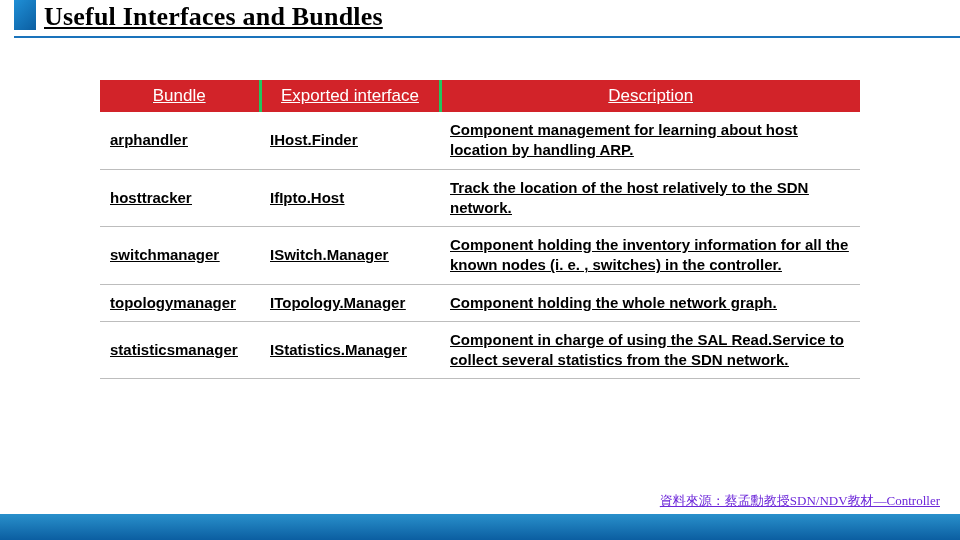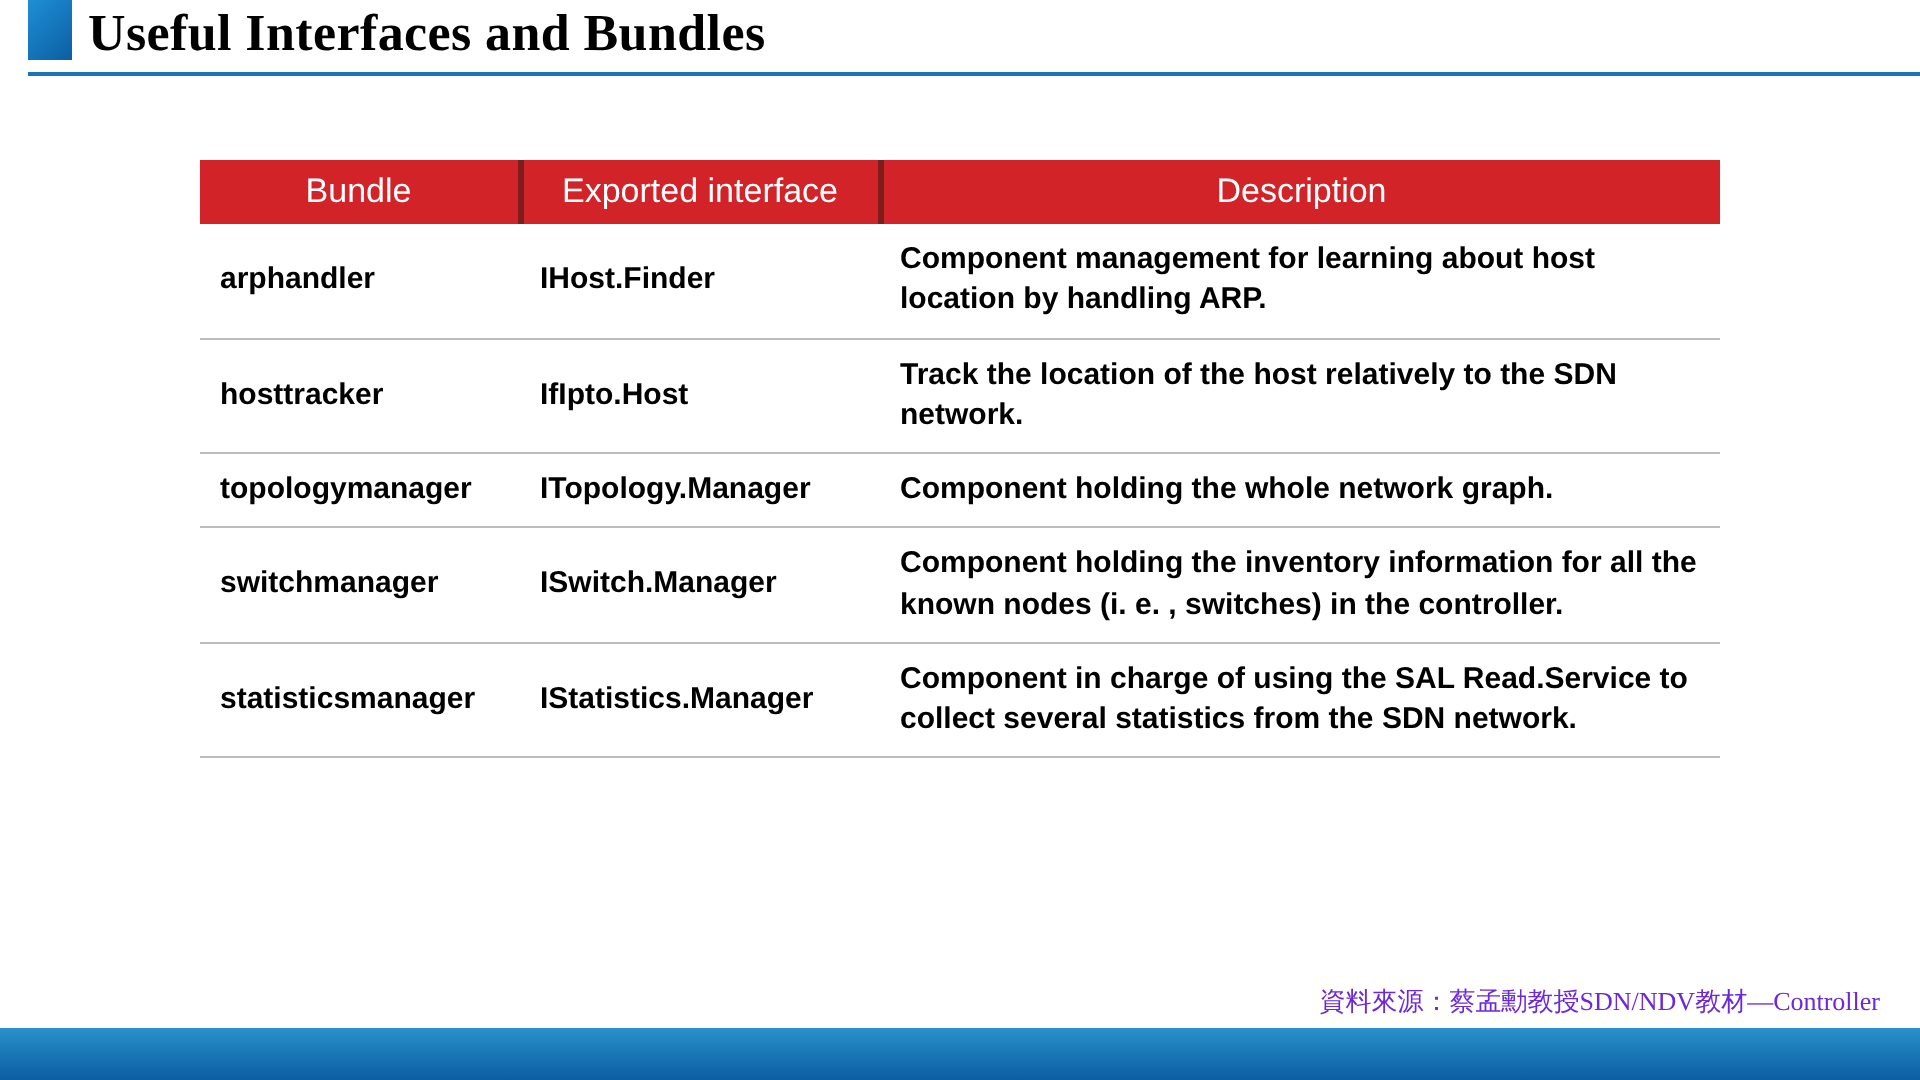--- a/index.html
+++ b/index.html
@@ -1,15 +1,15 @@
 <!DOCTYPE html>
 <html><head>
 <meta charset="utf-8">
 <style>
-  * { margin: 0; padding: 0; box-sizing: border-box; }
+  * { margin: 0; padding: 0; box-sizing: border-box; text-decoration: underline; }
   body {
     width: 960px;
     height: 540px;
     background: #fff;
     font-family: "Times New Roman", Times, serif;
     position: relative;
     overflow: hidden;
   }
   .header {
     position: relative;
@@ -51,21 +51,21 @@
     border-collapse: collapse;
     font-family: Arial, "Helvetica Neue", sans-serif;
   }
   thead th {
     background: #d22329;
     color: #fff;
     font-weight: normal;
     font-size: 17px;
     text-align: center;
     padding: 6px 4px;
-    border-right: 3px solid #7f1d1d;
+    border-right: 3px solid #22c55e;
   }
   thead th:last-child { border-right: none; }
   tbody td {
     font-size: 15px;
     color: #000;
     font-weight: 600;
     padding: 8px 10px;
     border-bottom: 1px solid #bdbdbd;
     vertical-align: middle;
     line-height: 1.35;
@@ -113,28 +113,28 @@
         <td class="col1">arphandler</td>
         <td class="col2">IHost.Finder</td>
         <td>Component management for learning about host location by handling ARP.</td>
       </tr>
       <tr>
         <td class="col1">hosttracker</td>
         <td class="col2">IfIpto.Host</td>
         <td>Track the location of the host relatively to the SDN network.</td>
       </tr>
       <tr>
+        <td class="col1">switchmanager</td>
+        <td class="col2">ISwitch.Manager</td>
+        <td>Component holding the inventory information for all the known nodes (i. e. , switches) in the controller.</td>
+      </tr>
+      <tr>
         <td class="col1">topologymanager</td>
         <td class="col2">ITopology.Manager</td>
         <td>Component holding the whole network graph.</td>
-      </tr>
-      <tr>
-        <td class="col1">switchmanager</td>
-        <td class="col2">ISwitch.Manager</td>
-        <td>Component holding the inventory information for all the known nodes (i. e. , switches) in the controller.</td>
       </tr>
       <tr>
         <td class="col1">statisticsmanager</td>
         <td class="col2">IStatistics.Manager</td>
         <td>Component in charge of using the SAL Read.Service to collect several statistics from the SDN network.</td>
       </tr>
     </tbody>
   </table>
 </div>
 

